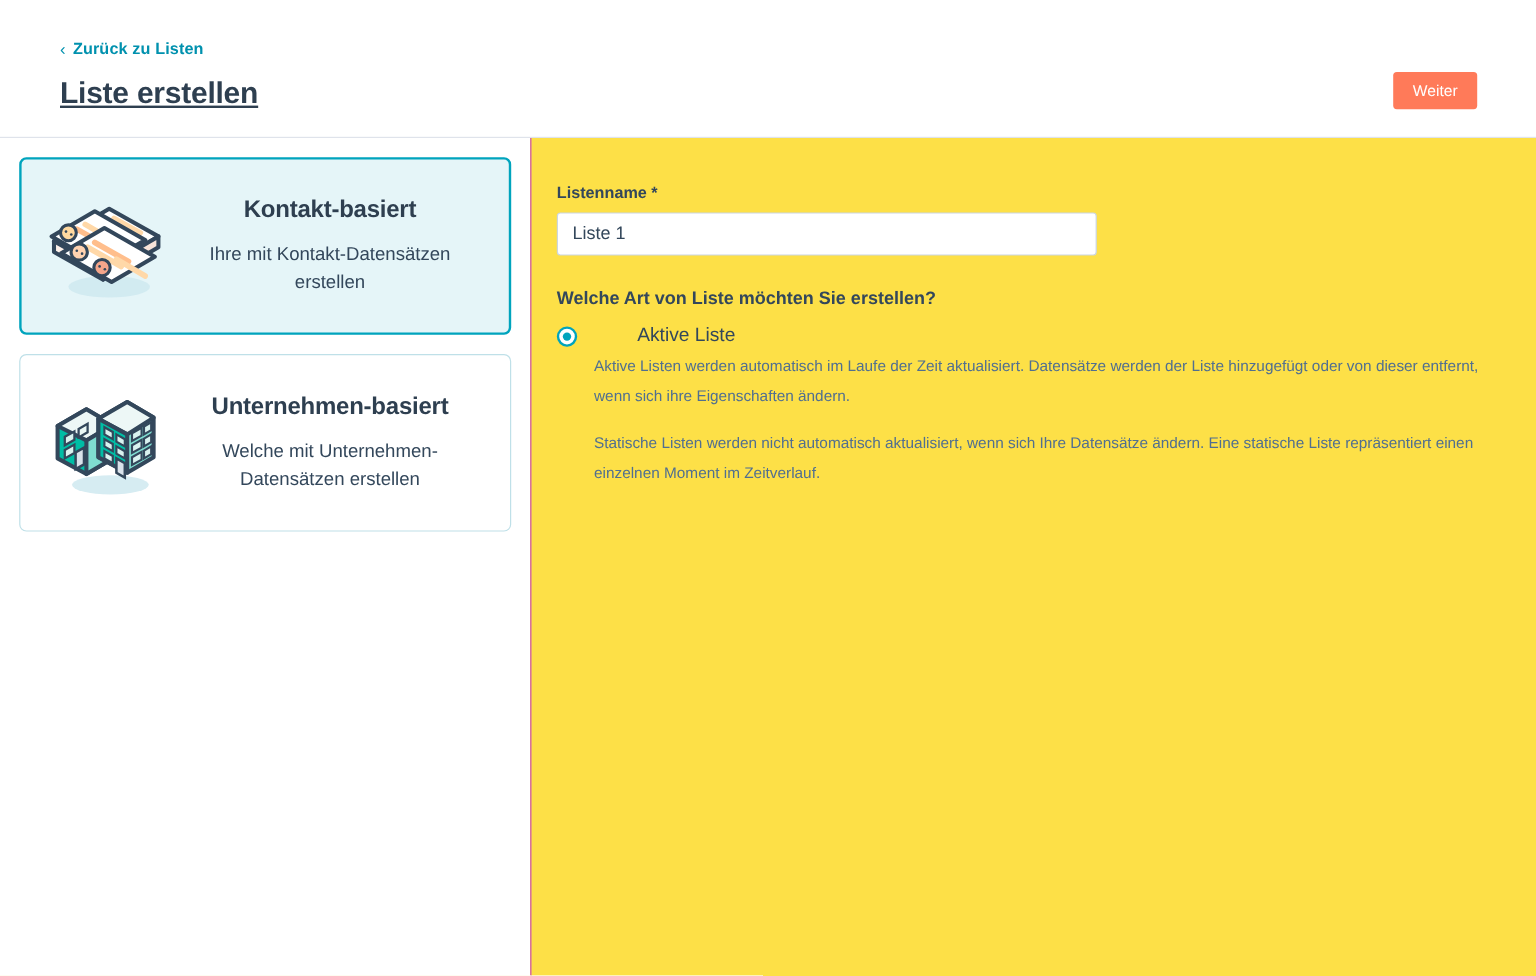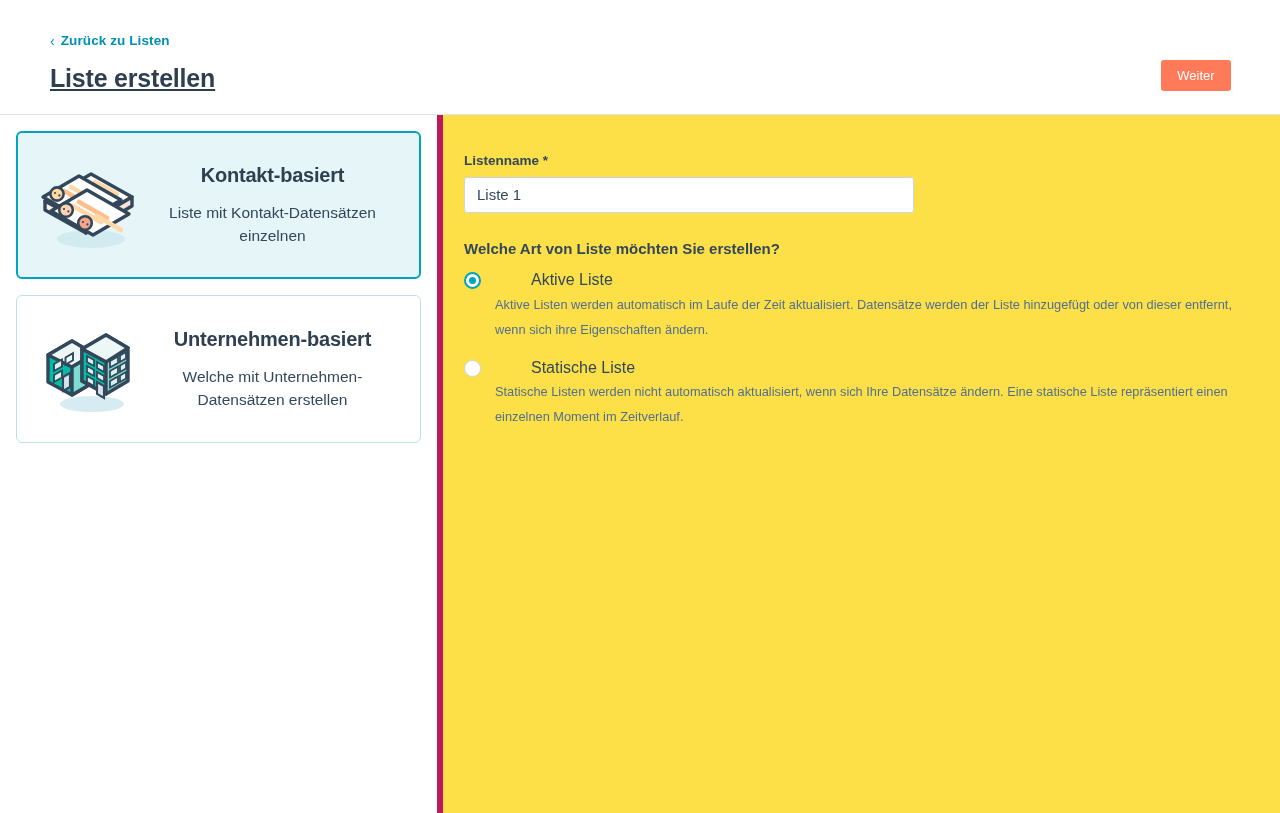--- a/index.html
+++ b/index.html
@@ -92,21 +92,21 @@
     flex: 1 1 auto;
     display: flex;
     min-height: 0;
   }
 
   
   .left-panel {
     width: 443px;
     flex: 0 0 443px;
     background: #ffffff;
-    border-right: 6px solid #be185d;
+    border-right: 1px solid #be185d;
     padding: 16px 16px 0 16px;
   }
 
   .type-card {
     display: flex;
     align-items: center;
     border-radius: 6px;
     background: #ffffff;
     border: 1px solid #bfe0e8;
     margin-bottom: 16px;
@@ -295,21 +295,21 @@
             <circle cx="35.4" cy="56.4" r="1.1" fill="#33475b"></circle>
 
             <circle cx="52" cy="68" r="6.8" fill="#f4a58a" stroke="#33475b" stroke-width="2.6"></circle>
             <circle cx="50" cy="67" r="1.1" fill="#33475b"></circle>
             <circle cx="54.4" cy="69.4" r="1.1" fill="#33475b"></circle>
             <line x1="64" y1="61" x2="88" y2="75" stroke="#ffd8a8" stroke-width="4.6" stroke-linecap="round"></line>
           </svg>
         </div>
         <div class="card-text">
           <div class="card-title">Kontakt-basiert</div>
-          <div class="card-desc">Liste mit Kontakt-Datensätzen einzelnen</div>
+          <div class="card-desc">Ihre mit Kontakt-Datensätzen erstellen</div>
         </div>
       </div>
 
       <div class="type-card">
         <div class="card-illustration">
           <svg width="110" height="100" viewBox="0 0 110 100" aria-hidden="true">
 
             <ellipse cx="60" cy="85" rx="32" ry="8" fill="#cfe9f0" opacity="0.85"></ellipse>
 
             <path d="M16 36 L40 22 L62 35 L62 63 L40 76 L16 63 Z" fill="#00bda5" stroke="#33475b" stroke-width="3.4" stroke-linejoin="round"></path>
@@ -366,24 +366,20 @@
       <div class="section-question">Welche Art von Liste möchten Sie erstellen?</div>
 
       <div class="radio-group">
 
         <div class="radio-row">
           <span class="radio-mark checked"></span>
           <span class="radio-label">Aktive Liste</span>
         </div>
         <div class="radio-desc">Aktive Listen werden automatisch im Laufe der Zeit aktualisiert. Datensätze werden der Liste hinzugefügt oder von dieser entfernt, wenn sich ihre Eigenschaften ändern.</div>
 
-        <div class="radio-row">
-          <span class="radio-mark"></span>
-          <span class="radio-label">Statische Liste</span>
-        </div>
         <div class="radio-desc">Statische Listen werden nicht automatisch aktualisiert, wenn sich Ihre Datensätze ändern. Eine statische Liste repräsentiert einen einzelnen Moment im Zeitverlauf.</div>
 
       </div>
 
     </div>
 
   </div>
 </div>
 
 </body></html>

